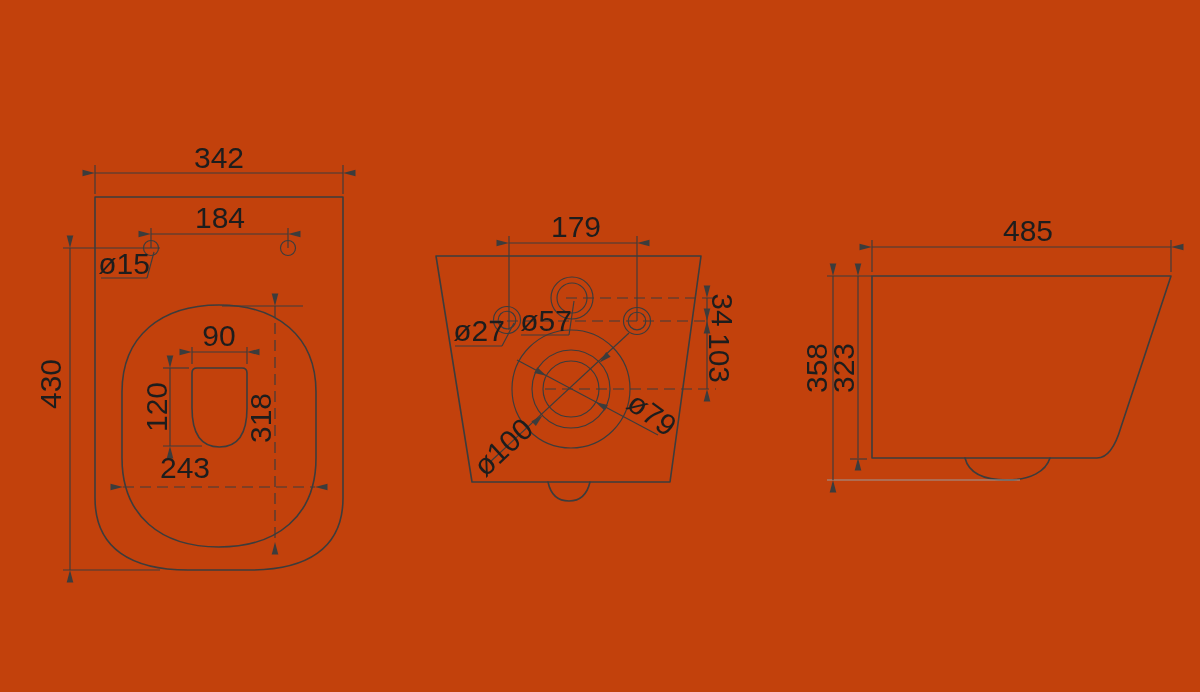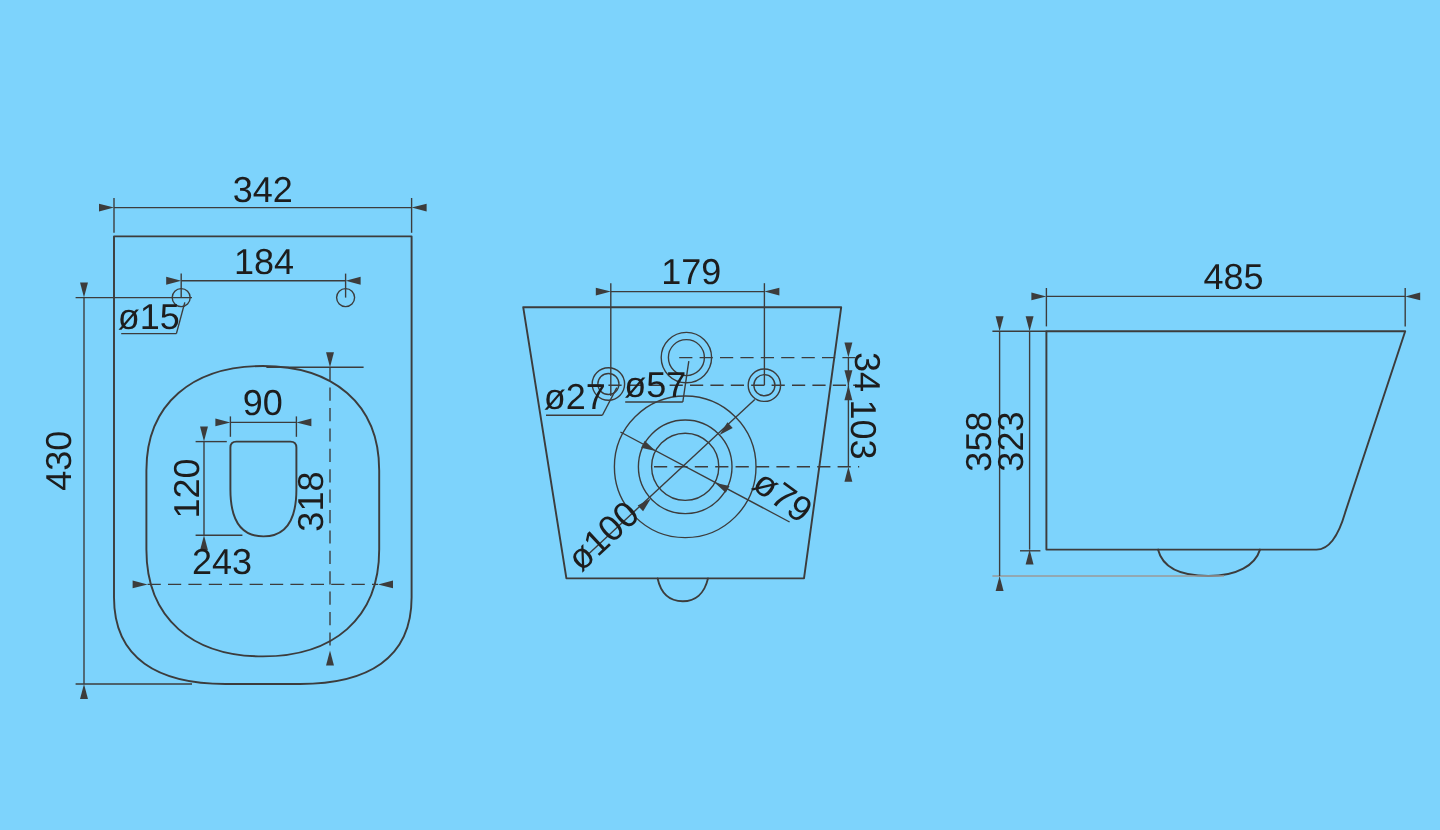--- a/index.html
+++ b/index.html
@@ -1,16 +1,16 @@
 <!DOCTYPE html>
 <html><head>
 <meta charset="utf-8">
 <style>
   html,body{margin:0;padding:0;background:#ffffff;}
-  .canvas{position:relative;width:1200px;height:692px;background:#7dd3fc;overflow:hidden;}
+  .canvas{position:relative;width:1200px;height:692px;background:#c2410c;overflow:hidden;}
   svg{display:block;}
   .shape{fill:none;stroke:#3c3c3c;stroke-width:1.6;stroke-linejoin:round;stroke-linecap:round;}
   .thin{fill:none;stroke:#3c3c3c;stroke-width:1.15;stroke-linecap:butt;}
   .dimline{fill:none;stroke:#3c3c3c;stroke-width:1.15;}
   .dash{stroke-dasharray:11 6;}
   .grayline{stroke:#9a9a9a;}
   .arrow{fill:#3c3c3c;stroke:none;}
   text{font-family:"Liberation Sans","DejaVu Sans",sans-serif;font-size:30px;fill:#1d1d1d;}
   .vtext{dominant-baseline:central;}
 </style>

